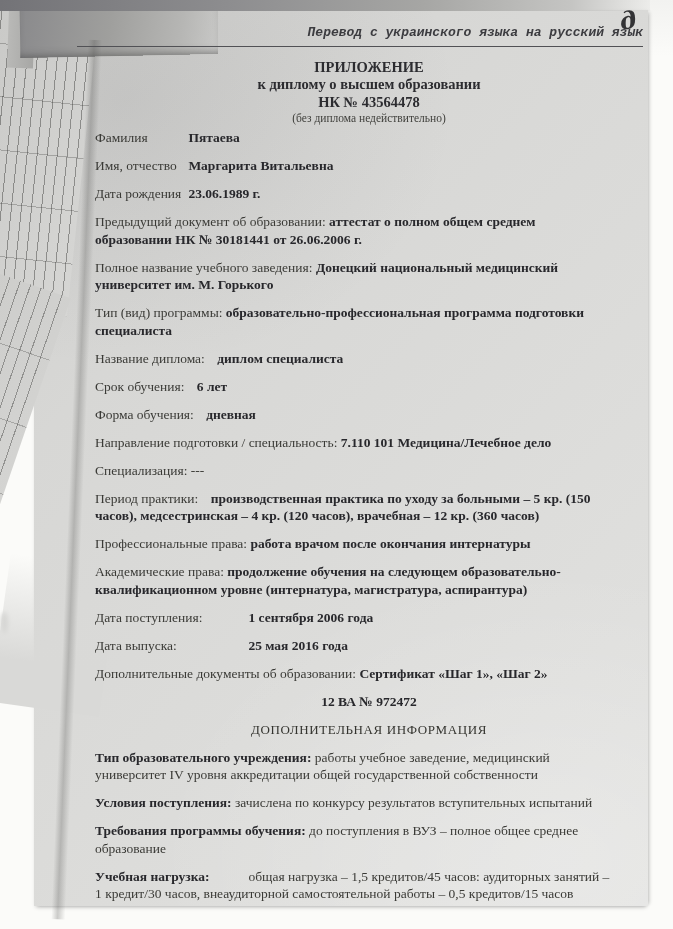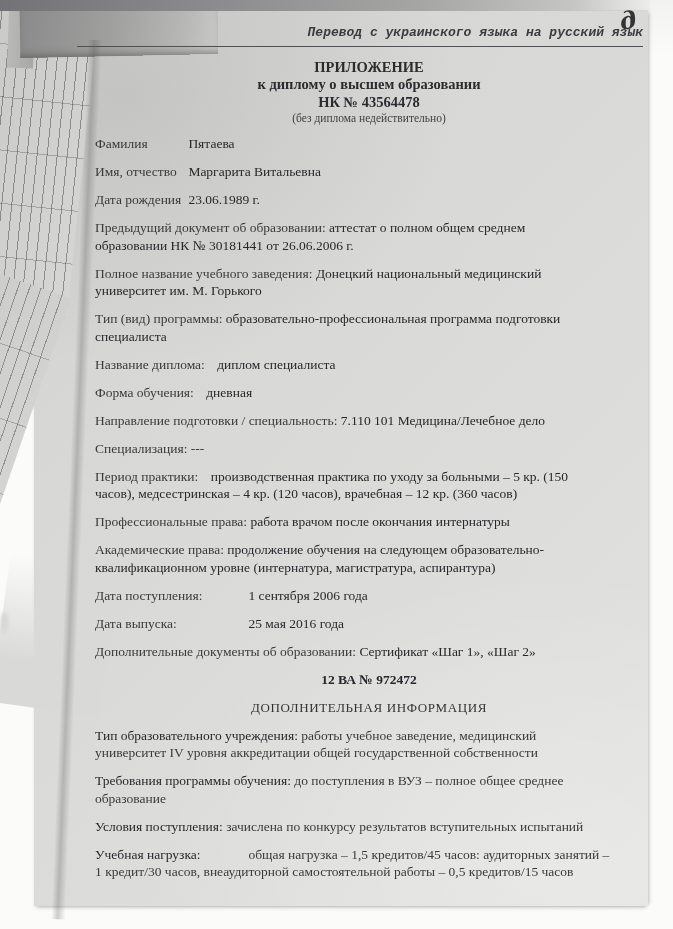--- a/index.html
+++ b/index.html
@@ -67,25 +67,25 @@
           font-family:"DejaVu Serif",serif; font-style:italic; font-weight:700;
           font-size:24px; color:#333335; transform:rotate(-10deg); }
 
   
   .content { position:absolute; z-index:5; left:95px; top:24px; width:548px;
           font-size:13.5px; line-height:17.5px; color:#3a3a36; }
   .header-note { margin-left:-18px; width:566px; text-align:right;
           font-style:italic; font-weight:700; font-size:13px; color:#3c3c40;
           padding-bottom:4px; border-bottom:1.5px solid #515155; margin-bottom:12px;font-family:Liberation Mono, monospace; }
   .title { text-align:center; font-weight:700; font-size:14.5px; line-height:17.5px; color:#2c2c30; }
-  .subtitle { text-align:center; font-size:11.5px; line-height:15px; color:#3f3f3b; margin-bottom:9px; }
+  .subtitle { text-align:center; font-size:11.5px; line-height:15px; color:#3f3f3b; margin-bottom:3px; }
 
   p.row { margin:0 0 10.5px; }
   .pw { white-space:pre-wrap; }
-  .b { font-weight:400; color:#28282c; }
+  .b { font-weight:700; color:#28282c; }
   .lbl-90  { display:inline-block; width:90px;  }
   .lbl-150 { display:inline-block; width:150px; }
   .g { margin-left:9px; }
   .tight { margin-bottom:0; }
   .center { text-align:center; }
   .serial { margin:14px 0 13px; font-weight:700; color:#28282c; }
   .sec-heading { margin:0 0 15px; font-size:13px; letter-spacing:0.6px; color:#34342f; }
 </style>
 </head>
 <body>
@@ -146,20 +146,24 @@
     <p class="row">
       <span>Тип (вид) программы:</span>
       <span class="b pw">образовательно-профессиональная программа подготовки
 специалиста</span>
     </p>
     <p class="row">
       <span>Название диплома:</span>
       <span class="b pw g">диплом специалиста</span>
     </p>
     <p class="row">
+      <span>Срок обучения:</span>
+      <span class="b pw g">6 лет</span>
+    </p>
+    <p class="row">
       <span>Форма обучения:</span>
       <span class="b pw g">дневная</span>
     </p>
     <p class="row">
       <span>Направление подготовки / специальность:</span>
       <span class="b pw">7.110 101 Медицина/Лечебное дело</span>
     </p>
     <p class="row">
       <span>Специализация:</span>
       <span class="pw">---</span>
@@ -196,28 +200,28 @@
     <p class="row center serial">12 ВА № 972472</p>
 
     <p class="row center sec-heading">ДОПОЛНИТЕЛЬНАЯ ИНФОРМАЦИЯ</p>
 
     <p class="row">
       <span class="b">Тип образовательного учреждения:</span>
       <span class="pw">работы учебное заведение, медицинский
 университет IV уровня аккредитации общей государственной собственности</span>
     </p>
     <p class="row">
+      <span class="b">Условия поступления:</span>
+      <span class="pw">зачислена по конкурсу результатов вступительных испытаний</span>
+    </p>
+    <p class="row">
       <span class="b">Требования программы обучения:</span>
       <span class="pw">до поступления в ВУЗ – полное общее среднее
 образование</span>
     </p>
     <p class="row">
-      <span class="b">Условия поступления:</span>
-      <span class="pw">зачислена по конкурсу результатов вступительных испытаний</span>
-    </p>
-    <p class="row">
       <span class="b lbl-150">Учебная нагрузка:</span>
       <span class="pw">общая нагрузка – 1,5 кредитов/45 часов: аудиторных занятий –
 1 кредит/30 часов, внеаудиторной самостоятельной работы – 0,5 кредитов/15 часов</span>
     </p>
 
   </div>
 </div>
 
 </body></html>

